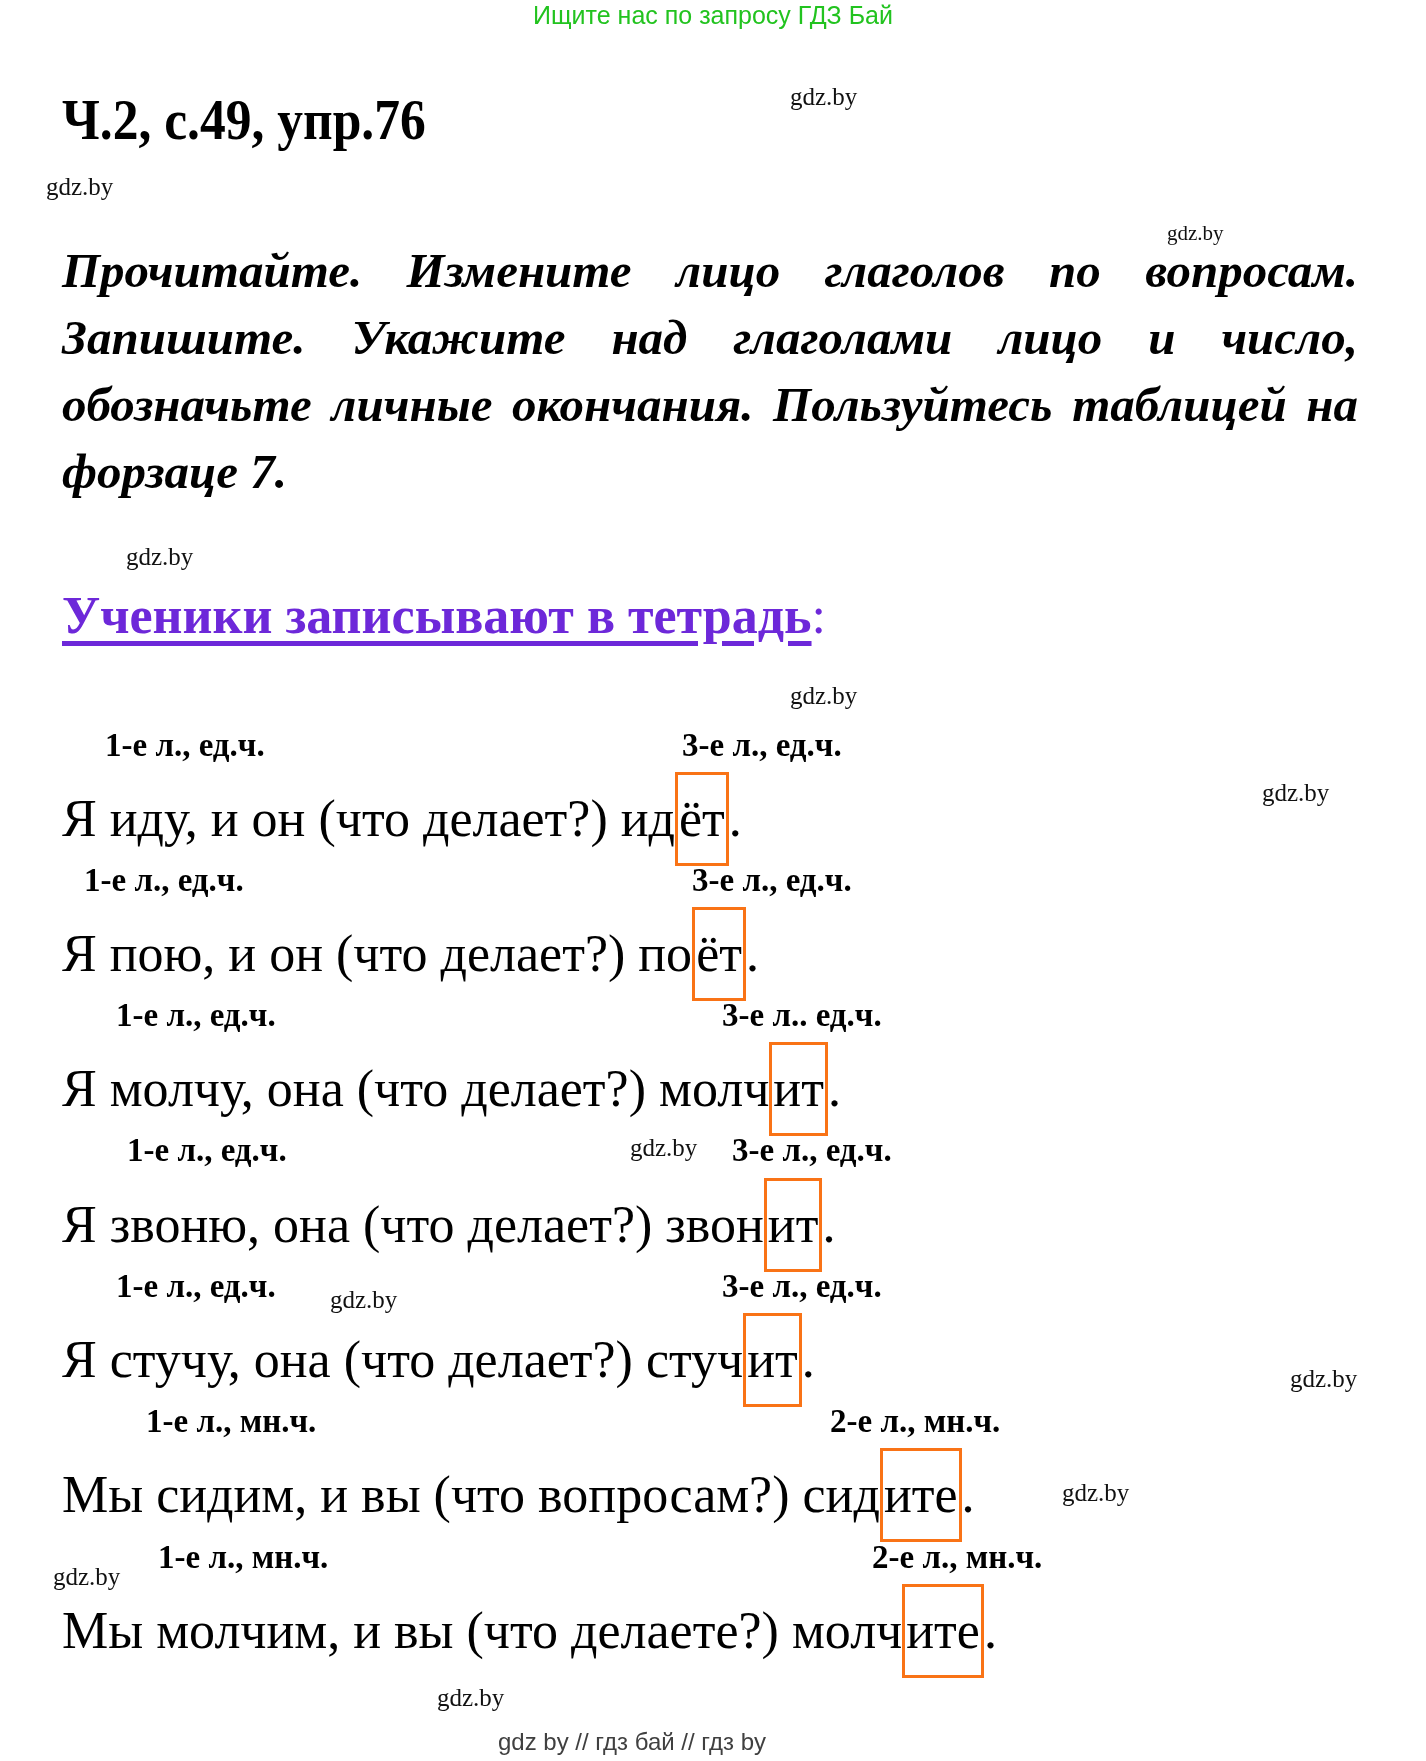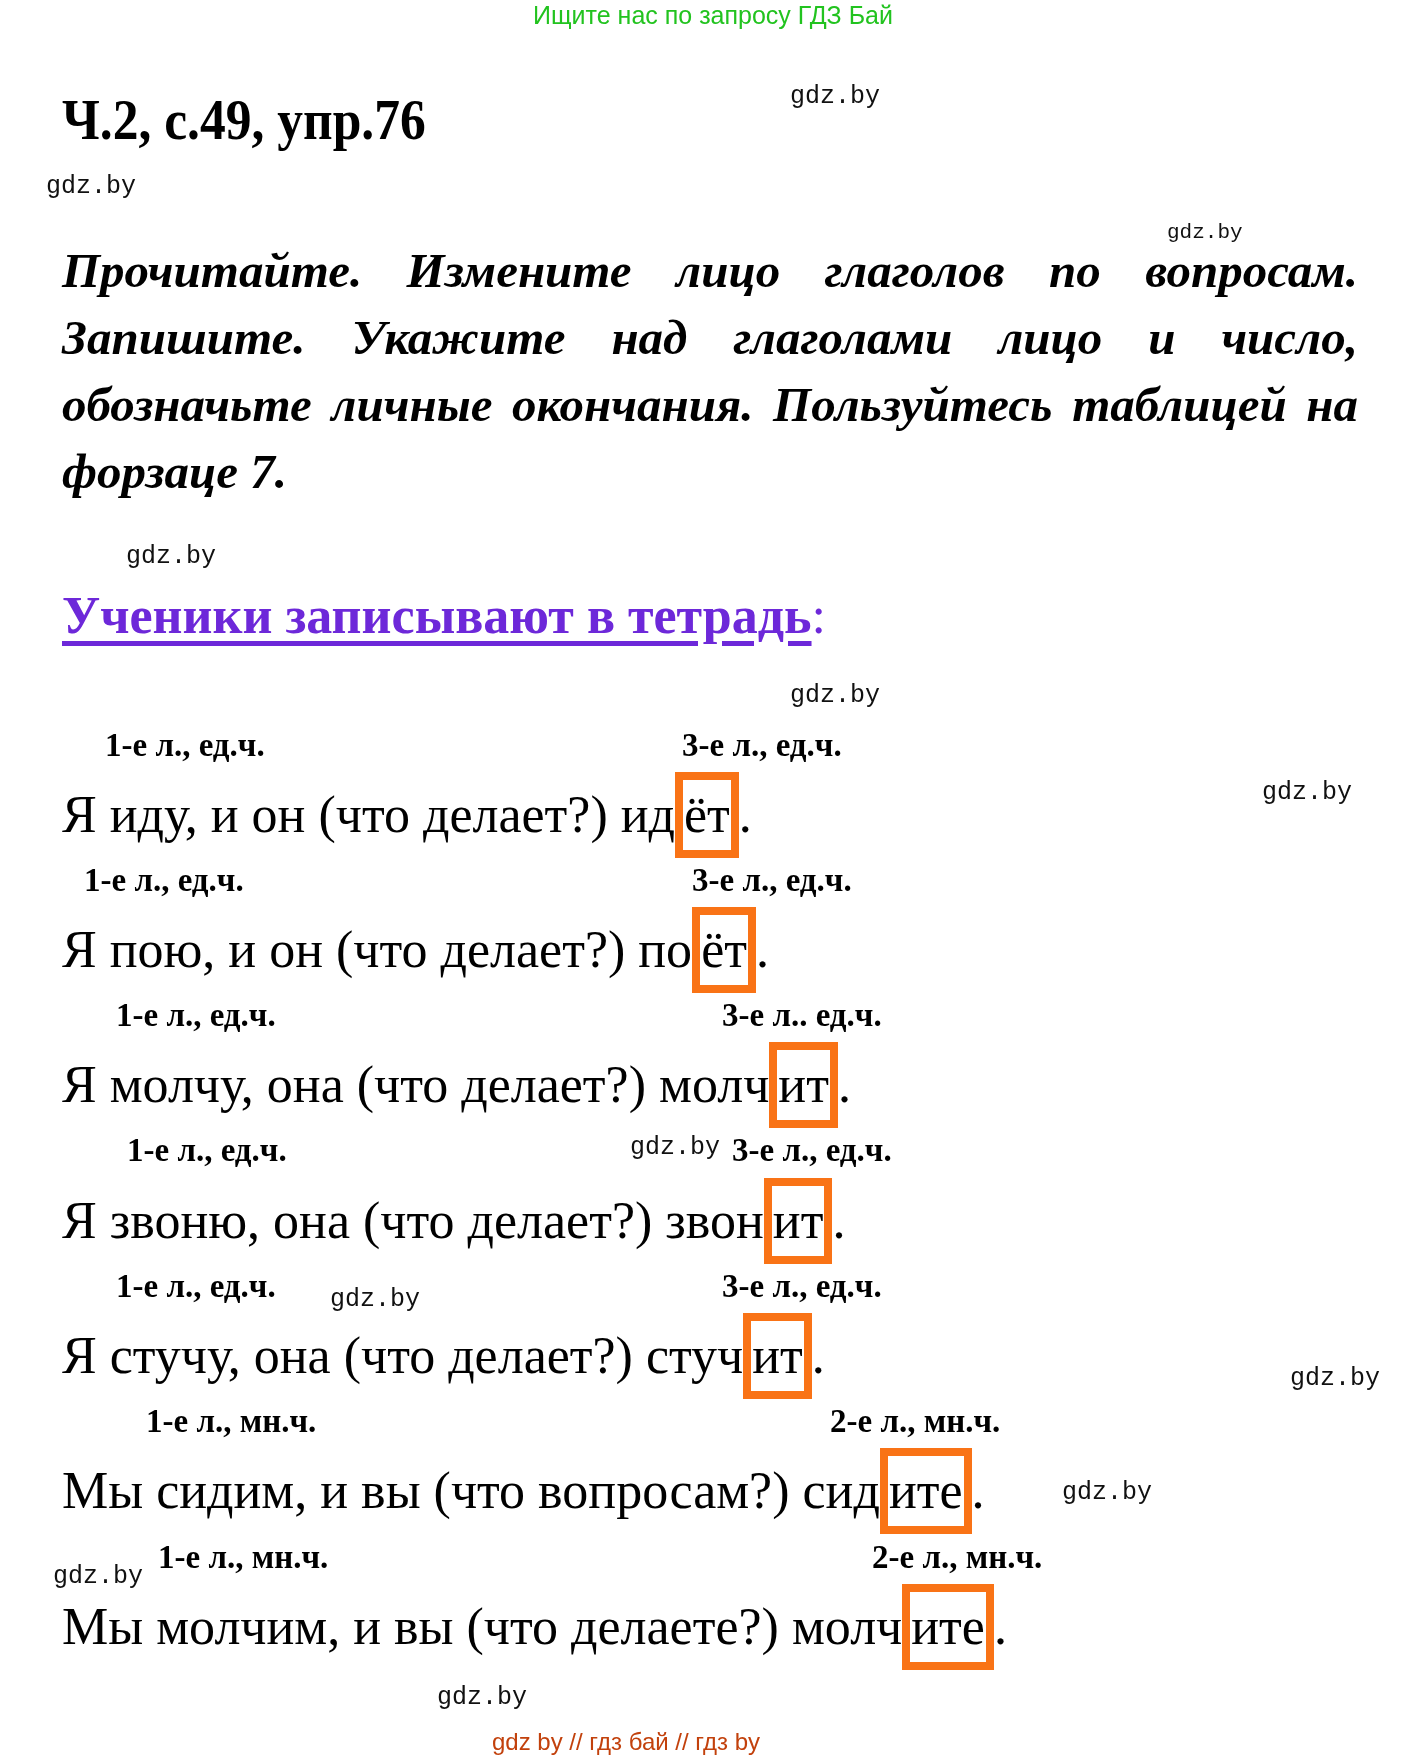--- a/index.html
+++ b/index.html
@@ -1,37 +1,37 @@
 <!DOCTYPE html>
 <html><head>
 <meta charset="utf-8">
 <style>
   html, body { margin: 0; padding: 0; background: #ffffff; }
   body { width: 1426px; height: 1761px; position: relative; overflow: hidden; }
   .abs { position: absolute; white-space: nowrap; }
   .top-banner { top: 0px; left: 0; width: 1426px; text-align: center; color: #22c31f;
     font-family: "Liberation Sans", sans-serif; font-size: 25px; line-height: 30px; }
-  .wm { font-family: Liberation Mono, monospace; font-size: 25px; color: #111; line-height: 30px; text-align: center; }
+  .wm { font-family: Liberation Serif, serif; font-size: 25px; color: #111; line-height: 30px; text-align: center; }
   .wm-small { font-size: 21px; }
   .title { left: 62px; top: 88px; font-family: "Liberation Serif", serif; font-weight: bold;
     font-size: 56px; line-height: 64px; color: #000; transform: scaleX(0.92); transform-origin: left top; }
   .task { left: 62px; top: 237px; width: 1296px; font-family: "Liberation Serif", serif;
     font-style: italic; font-weight: bold; font-size: 49px; line-height: 67px; color: #000;
     text-align: justify; white-space: normal; }
   .subhead { left: 62px; top: 584px; font-family: "Liberation Serif", serif; font-weight: bold;
     font-size: 52px; line-height: 64px; color: #6d28d9; }
   .subhead .u { text-decoration: underline; text-decoration-thickness: 5px; text-underline-offset: 8px; }
   .subhead .colon { font-weight: normal; }
   .label { font-family: "Liberation Serif", serif; font-weight: bold; font-size: 33px;
     line-height: 38px; color: #000; }
   .sentence { left: 62px; font-family: "Liberation Serif", serif; font-size: 52px;
     line-height: 70px; color: #000; }
-  .ending { display: inline-block; border: 8px solid #f97316; padding: 4px 1px; line-height: 62px;
+  .ending { display: inline-block; border: 3px solid #f97316; padding: 13px 1px; line-height: 62px;
     margin-top: -4px; }
-  .footer { top: 1727px; left: 10px; width: 1232px; text-align: center; color: #c2410c;
+  .footer { top: 1727px; left: 16px; width: 1232px; text-align: center; color: #404040;
     font-family: "Liberation Sans", sans-serif; font-size: 24px; line-height: 30px; }
 </style>
 </head>
 <body>
 
 <div class="abs top-banner">Ищите нас по запросу ГДЗ Бай</div>
 
 <div class="abs title">Ч.2, с.49, упр.76</div>
 
 <div class="abs task">Прочитайте. Измените лицо глаголов по вопросам. Запишите. Укажите над глаголами лицо и число, обозначьте личные окончания. Пользуйтесь таблицей на форзаце 7.</div>

